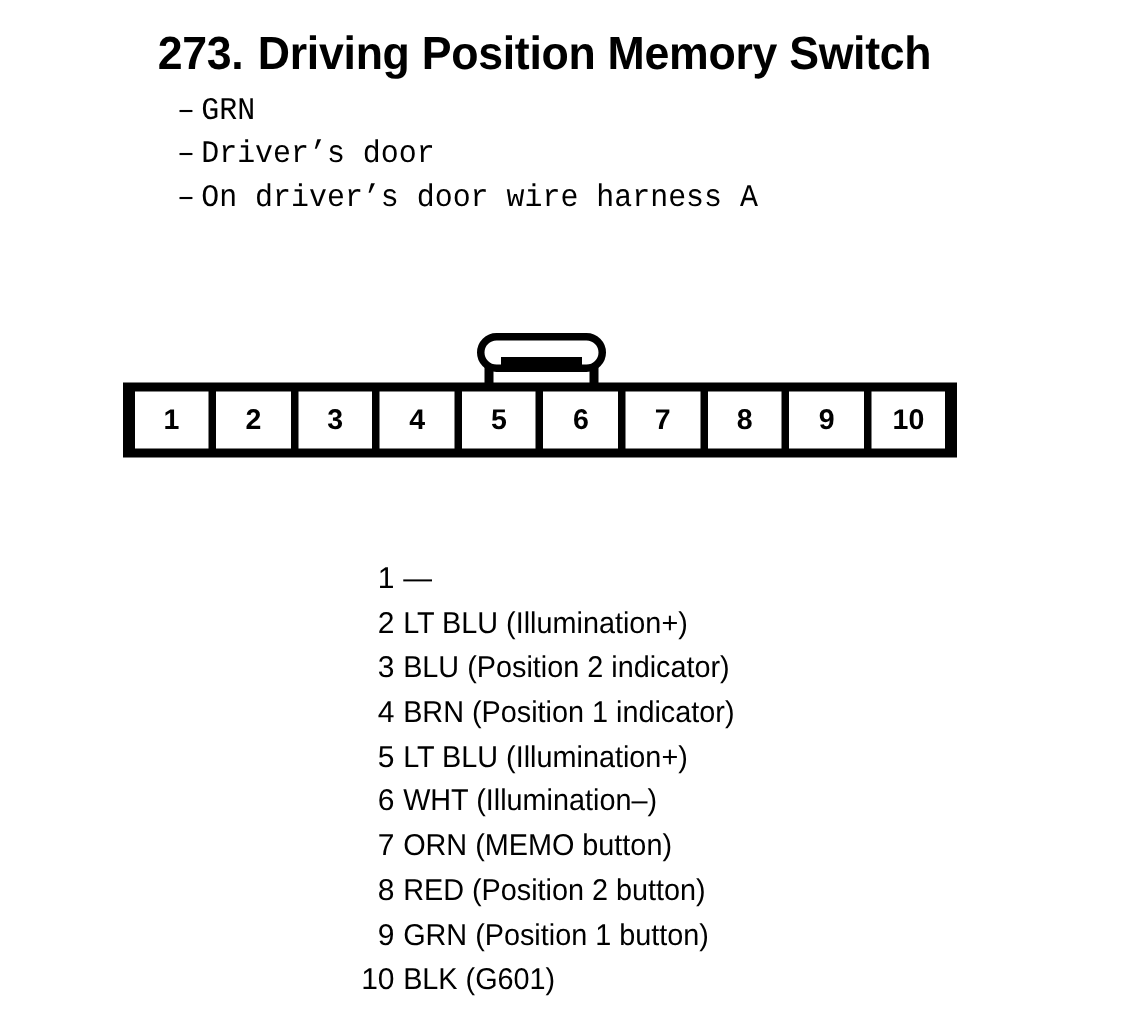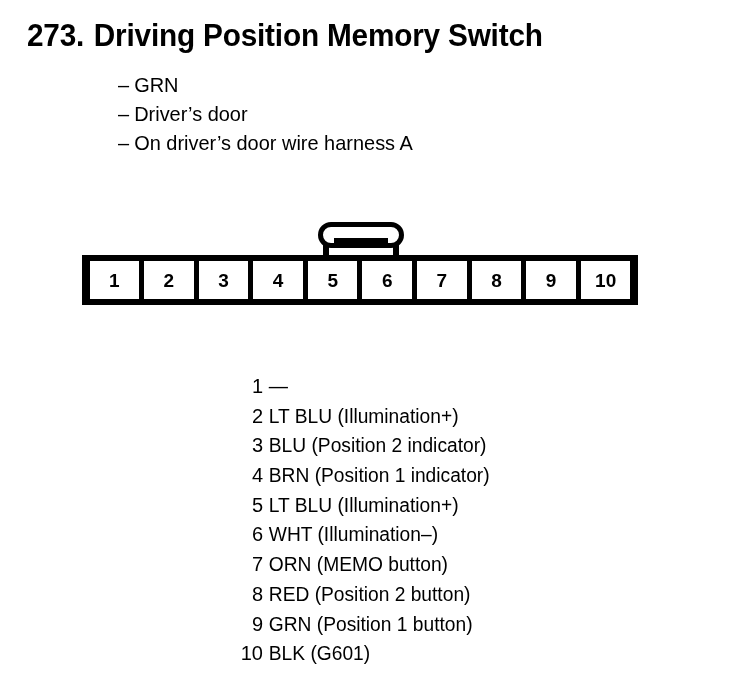--- a/index.html
+++ b/index.html
@@ -16,40 +16,42 @@
     color: #000000;
     -webkit-font-smoothing: none;
   }
 
   
   #header-block {
     position: absolute;
     left: 27px;
     top: 18px;
     width: 700px;
+    text-align: center;
   }
   #page-title {
     font-size: 31px;
     font-weight: bold;
     line-height: 36px;
     letter-spacing: -0.2px;
     white-space: nowrap;
     transform: scaleX(0.96);
     transform-origin: left top;
   }
   #page-title .title-number {
     margin-right: 10px;
   }
 
   
   #notes-list {
     position: absolute;
     left: 118px;
-    top: 70px;
+    top: 60px;
     width: 560px;
+    font-family: Liberation Mono, monospace;
   }
   .note-line {
     font-size: 21px;
     line-height: 29px;
     white-space: nowrap;
     transform: scaleX(0.95);
     transform-origin: left top;
   }
   .note-dash {
     display: inline-block;

